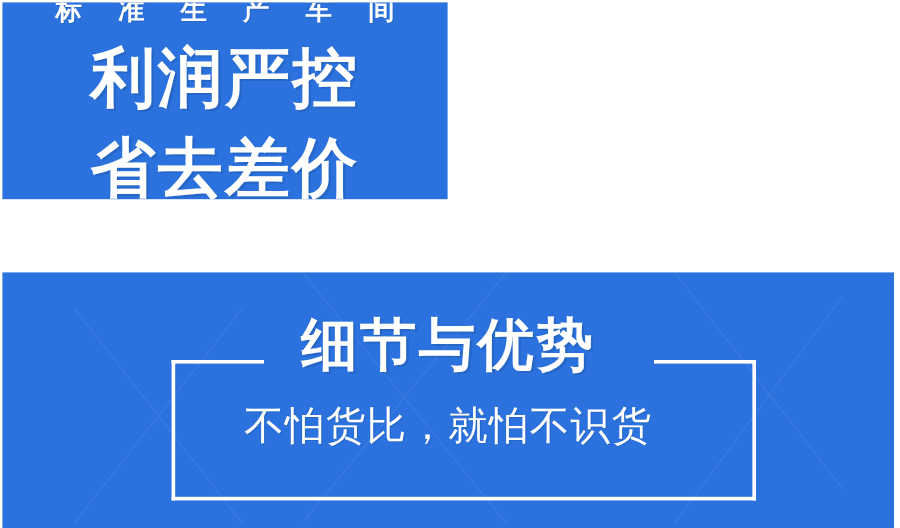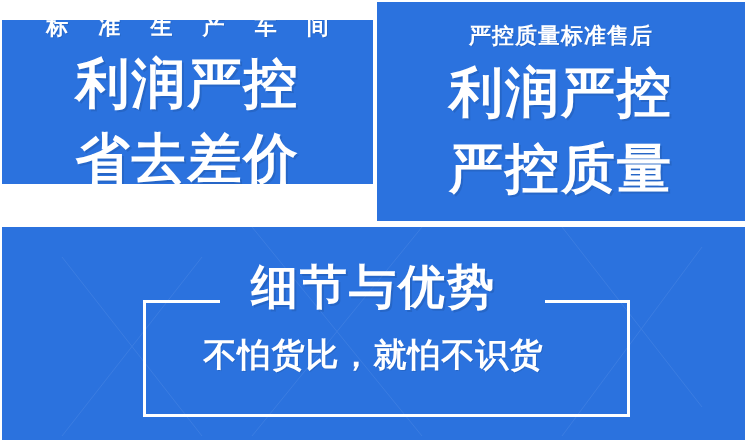--- a/index.html
+++ b/index.html
@@ -17,21 +17,21 @@
     background: #ffffff;
     overflow: hidden;
   }
 
   
   .panel {
     position: absolute;
     background: #2b72de;
     overflow: hidden;
   }
-  #panel-left  { left: 2px;   top: 20px;  width: 371px; height: 164px; }
+  #panel-left  { left: 2px;   top: 2px;  width: 371px; height: 164px; }
   #panel-right { left: 377px; top: 2px;  width: 368px; height: 219px; }
   #panel-bottom{ left: 2px;   top: 227px; width: 743px; height: 215px; }
 
   .panel-inner {
     position: absolute;
     inset: 0;
     display: flex;
     flex-direction: column;
     align-items: center;
     justify-content: center;
@@ -98,48 +98,41 @@
     white-space: nowrap;
     text-shadow: 2px 2px 0 rgba(0,0,0,0.10);
   }
   #feature-subtitle {
     position: absolute;
     left: 0;
     right: 0;
     top: 111px;
     text-align: center;
     font-size: 33px;
-    font-weight: bold;
+    font-weight: normal;
     line-height: 1;
     letter-spacing: 1px;
     color: #ffffff;
     white-space: nowrap;
     text-shadow: 1px 1px 0 rgba(0,0,0,0.10);
   }
 </style>
 </head>
 <body>
 
 <div id="banner">
 
   <div class="panel" id="panel-left">
     <div class="panel-inner">
       <div class="eyebrow" id="eyebrow-left">标 准 生 产 车 间</div>
       <div class="headline" id="headline-left-1">利润严控</div>
       <div class="headline" id="headline-left-2">省去差价</div>
     </div>
   </div>
 
-  <div class="panel" id="panel-right">
-    <div class="panel-inner">
-      <div class="eyebrow" id="eyebrow-right">严控质量标准售后</div>
-      <div class="headline" id="headline-right-1">利润严控</div>
-      <div class="headline" id="headline-right-2">严控质量</div>
-    </div>
-  </div>
 
   <div class="panel" id="panel-bottom">
 
     <svg class="watermark" viewBox="0 0 743 209" preserveAspectRatio="none">
       <g stroke="#5d93e6" stroke-width="1" fill="none">
         <line x1="250" y1="0" x2="420" y2="209"></line>
         <line x1="420" y1="0" x2="250" y2="209"></line>
         <line x1="560" y1="0" x2="700" y2="180"></line>
         <line x1="700" y1="20" x2="560" y2="209"></line>
         <line x1="60" y1="30" x2="200" y2="209"></line>

